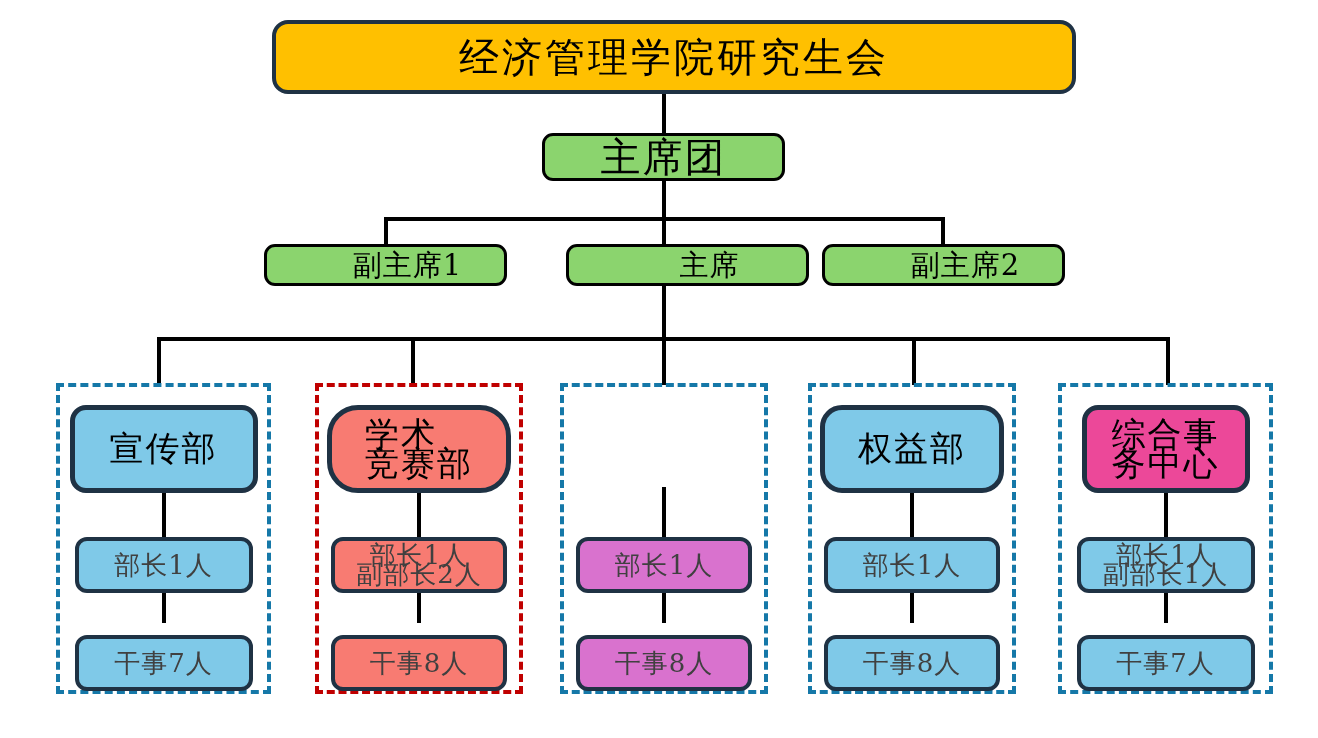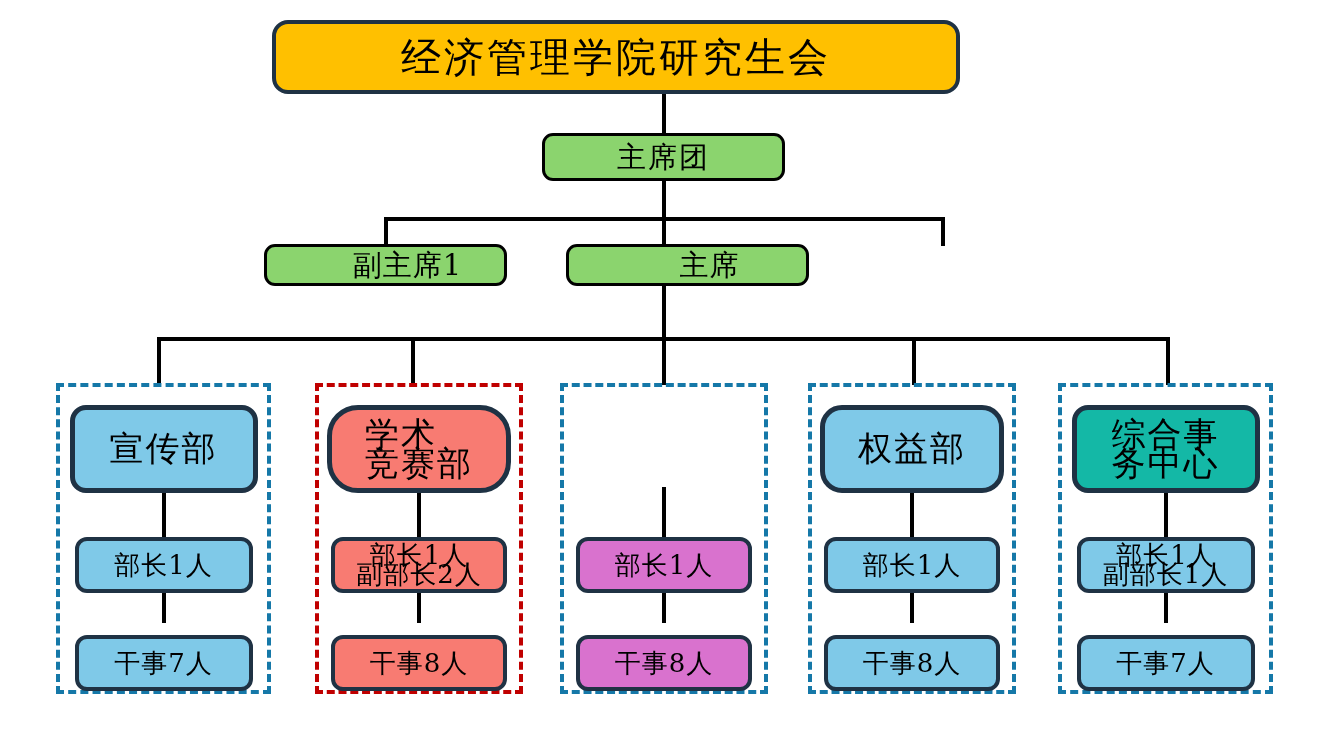--- a/index.html
+++ b/index.html
@@ -36,37 +36,37 @@
     line-height: 1.0;
     z-index: 5;
     font-family: "DejaVu Serif", "Liberation Serif", serif;
     white-space: pre-line;
     overflow: visible;
   }
 
   
   .n-root {
     left: 272px; top: 20px;
-    width: 688px; height: 74px;
+    width: 804px; height: 74px;
     background: #ffc000;
     border-color: #1f3244;
     border-radius: 16px;
     font-size: 40px;
     letter-spacing: 3px;
   }
 
   
   .n-presidium {
     left: 542px; top: 133px;
     width: 243px; height: 48px;
     background: #8bd46e;
     border-color: #000000;
     border-width: 3px;
     border-radius: 11px;
-    font-size: 29px;
+    font-size: 40px;
     letter-spacing: 2px;
   }
 
   
   .n-officer {
     top: 244px;
     height: 42px;
     background: #8bd46e;
     border-color: #000000;
     border-width: 3px;
@@ -124,21 +124,21 @@
     border: 4px solid #1f3244;
     border-radius: 12px;
     display: flex;
     align-items: center;
     justify-content: center;
     text-align: center;
     font-family: "DejaVu Serif", "Liberation Serif", serif;
     font-size: 26px;
     line-height: 0.72;
     letter-spacing: 1px;
-    color: #000000;
+    color: #404040;
     white-space: pre-line;
     z-index: 5;
   }
   .dept-role.r1 { top: 150px; }
   .dept-role.r2 { top: 248px; }
 
   
   .line-v {
     position: absolute;
     background: #000000;
@@ -172,20 +172,21 @@
   <div class="node n-presidium">主席团</div>
 
   <div class="line-v" style="left:662px; top:179px; height:40px;"></div>
   <div class="line-h" style="left:384px; top:217px; width:560px;"></div>
   <div class="line-v" style="left:384px; top:217px; height:29px;"></div>
   <div class="line-v" style="left:662px; top:217px; height:29px;"></div>
   <div class="line-v" style="left:941px; top:217px; height:29px;"></div>
 
   <div class="node n-officer n-vp1">副主席1</div>
   <div class="node n-officer n-pres">主席</div>
+  <div class="node n-officer n-vp2">副主席2</div>
 
   <div class="line-v" style="left:662px; top:284px; height:55px;"></div>
   <div class="line-h" style="left:157px; top:337px; width:1013px;"></div>
 
   <div class="line-v" style="left:157px; top:337px; height:48px;"></div>
   <div class="line-v" style="left:411px; top:337px; height:48px;"></div>
   <div class="line-v" style="left:662px; top:337px; height:48px;"></div>
   <div class="line-v" style="left:912px; top:337px; height:48px;"></div>
   <div class="line-v" style="left:1166px; top:337px; height:48px;"></div>
 
@@ -218,20 +219,20 @@
     <div class="line-in" style="top:100px; height:56px;"></div>
     <div class="line-in" style="top:200px; height:36px;"></div>
     <div class="dept-head" style="width:184px; background:#7fc9e8;border-radius:22px;">权益部</div>
     <div class="dept-role r1" style="width:176px; background:#7fc9e8;">部长1人</div>
     <div class="dept-role r2" style="width:176px; background:#7fc9e8;">干事8人</div>
   </div>
 
   <div class="dept-group" style="left:1058px; width:215px;">
     <div class="line-in" style="top:100px; height:56px;"></div>
     <div class="line-in" style="top:200px; height:36px;"></div>
-    <div class="dept-head" style="width:188px; background:#14b8a6;">综合事
+    <div class="dept-head" style="width:168px; background:#ec4899;">综合事
 务中心</div>
     <div class="dept-role r1" style="width:178px; background:#7fc9e8;">部长1人
 副部长1人</div>
     <div class="dept-role r2" style="width:178px; background:#7fc9e8;">干事7人</div>
   </div>
 
 </div>
 
 </body></html>

